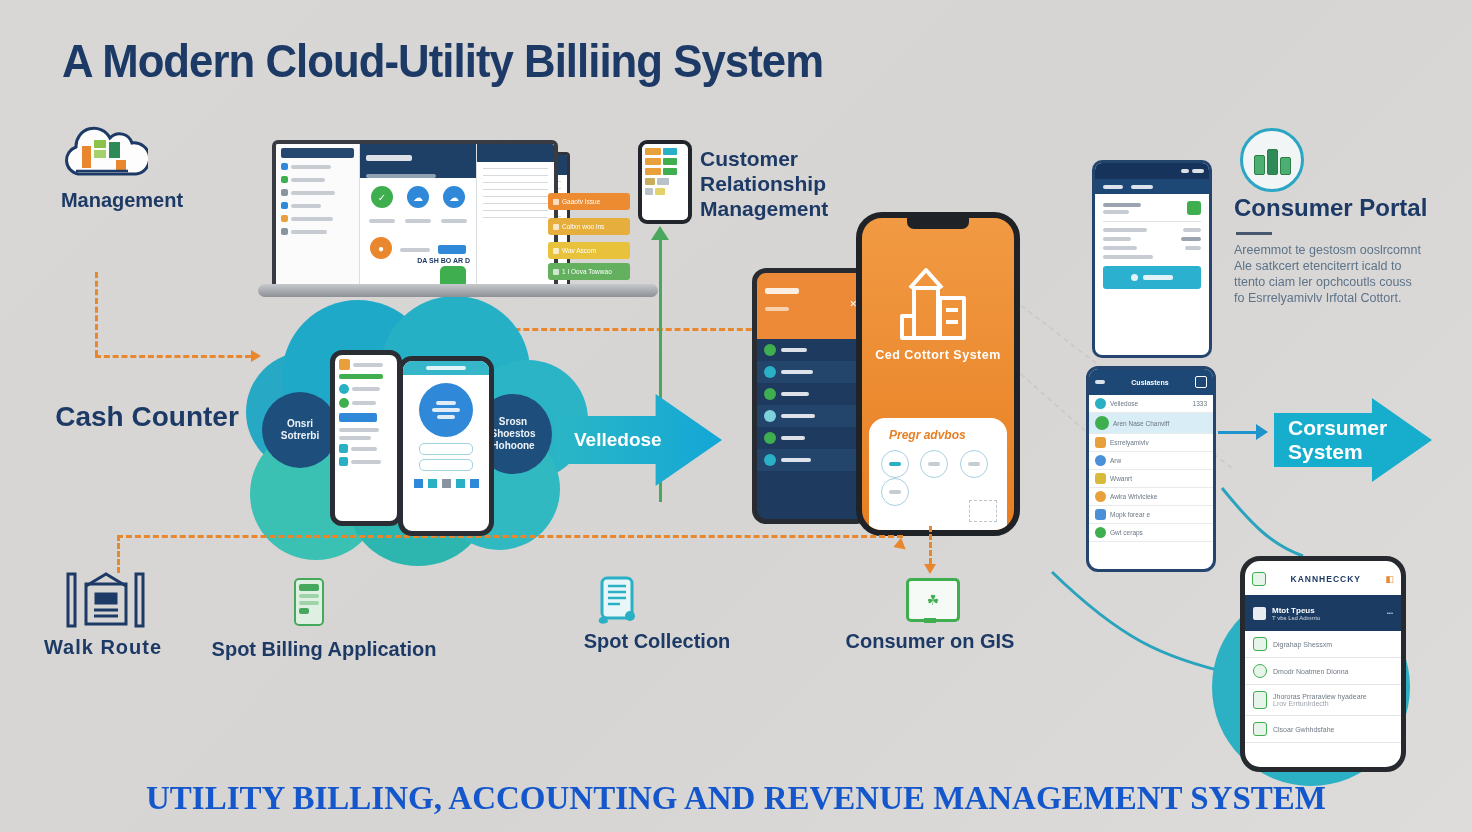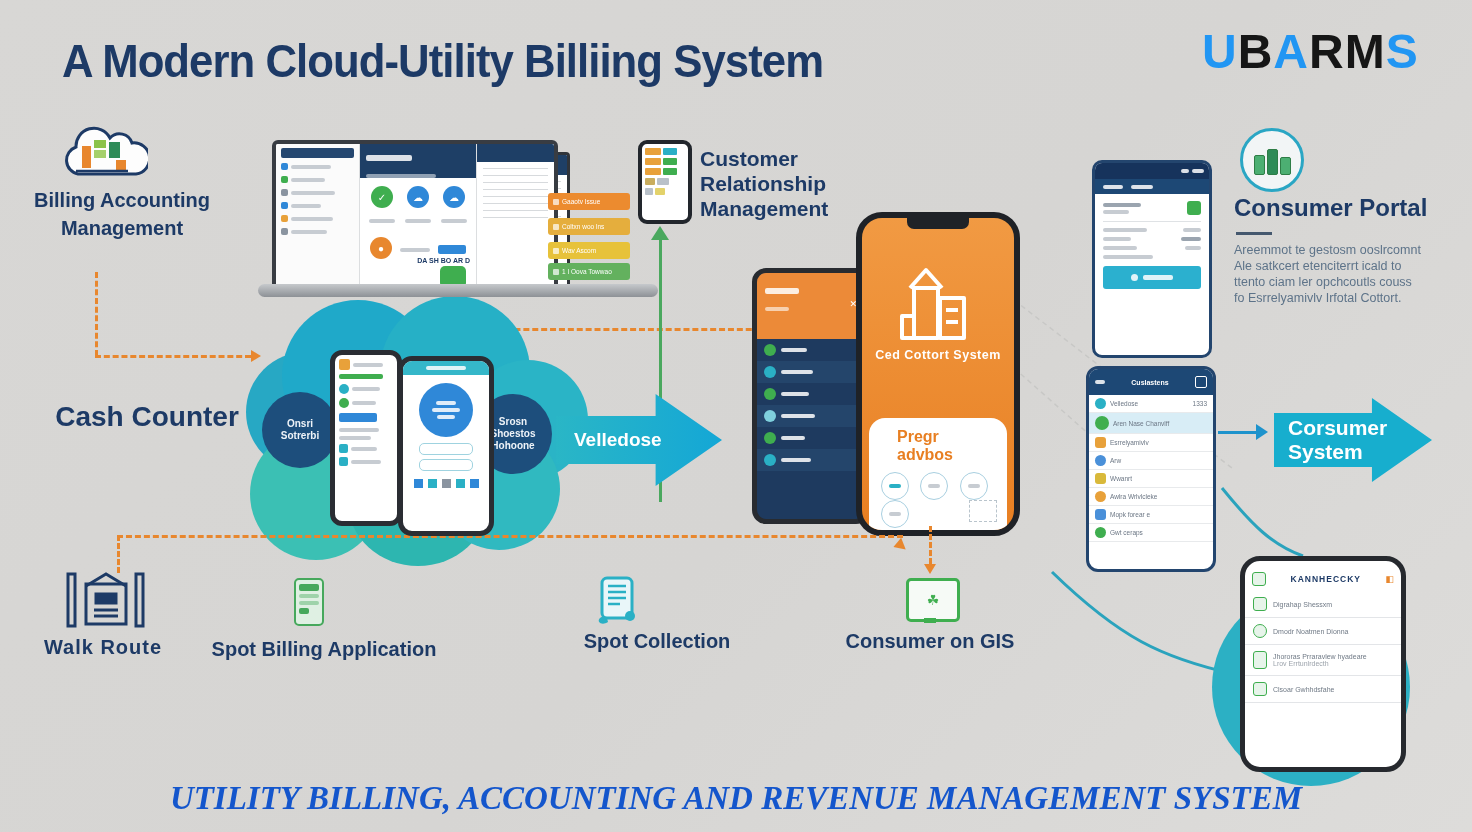--- a/index.html
+++ b/index.html
@@ -6,21 +6,21 @@
   #canvas{position:relative;width:1472px;height:832px;overflow:hidden;
     background:linear-gradient(135deg,#d8d7d5 0%,#d6d5d3 55%,#dddcda 100%);
     font-family:"Liberation Sans",sans-serif;}
   .abs{position:absolute;}
   
   .page-title{left:62px;top:34px;font-size:46px;font-weight:800;color:#1d3a66;
     letter-spacing:-1px;transform:scaleX(.95);transform-origin:left;white-space:nowrap;}
   .logo{left:1202px;top:24px;font-size:48px;font-weight:800;letter-spacing:1px;white-space:nowrap;}
   .logo .blue{color:#2196f3}.logo .black{color:#161616}
   .footer-banner{left:0;right:0;top:780px;text-align:center;
-    font-family:"Liberation Serif",serif;font-weight:700;font-size:33px;color:#1456cc;font-style:italic;}
+    font-family:"Liberation Serif",serif;font-weight:700;font-size:33px;color:#1456cc;}
   
   .bar{display:inline-block;background:#c7ccd2;border-radius:2px;height:4px;vertical-align:middle;}
   .bar.w{background:rgba(255,255,255,.85);}
   .bar.d{background:#9aa4af;}
   
   .cloudicon{left:56px;top:116px;width:92px;height:72px;}
   
   .lbl{font-weight:800;color:#1d3a66;text-align:center;}
   .billing-lbl{left:12px;top:186px;width:220px;font-size:20px;line-height:28px;}
   .cash-lbl{left:52px;top:404px;width:190px;font-size:28px;line-height:26px;text-align:center;}
@@ -98,21 +98,21 @@
   .crow:nth-child(odd){background:#24456b;}
   .cgrn{width:12px;height:12px;border-radius:50%;flex:none;}
   .cash-front{left:856px;top:212px;width:152px;height:312px;border:6px solid #1f2227;border-radius:26px;
     background:linear-gradient(180deg,#f19a43,#e87f22);z-index:3;overflow:hidden;}
   .notch{position:absolute;left:50%;top:0;transform:translateX(-50%);width:62px;height:11px;
     background:#1f2227;border-radius:0 0 7px 7px;}
   .cash-title{position:absolute;left:0;right:0;top:130px;text-align:center;color:#fff;
     font-size:12.5px;font-weight:700;letter-spacing:.5px;}
   .cash-card{position:absolute;left:7px;right:7px;bottom:0;height:112px;background:#fff;
     border-radius:16px 16px 0 0;padding:10px 12px;box-sizing:border-box;}
-  .cash-card h4{margin:0 16px 8px;color:#e87f22;font-size:16px;font-weight:700;}
+  .cash-card h4{margin:0 8px 8px;color:#e87f22;font-size:12px;font-weight:700;font-style:italic;}
   .ocirc{display:inline-flex;width:26px;height:26px;border:1.5px solid #a8cfe0;border-radius:50%;
     margin-right:7px;align-items:center;justify-content:center;}
   .dashsq{position:absolute;right:10px;bottom:8px;width:26px;height:20px;border:1px dashed #b9c4cc;}
   
   .portal-phone{left:1092px;top:160px;width:114px;height:192px;border:3px solid #23456e;
     border-radius:10px;background:#fff;z-index:2;overflow:hidden;}
   .pp-h1{height:16px;background:#16335c;display:flex;justify-content:flex-end;gap:3px;
     align-items:center;padding:0 5px;}
   .pp-h2{height:15px;background:#1d4875;display:flex;gap:8px;align-items:center;padding:0 8px;}
   .pp-body{padding:7px 8px;}
@@ -160,35 +160,31 @@
 <div id="canvas">
 
   <svg class="abs" style="left:0;top:0;z-index:1" width="1472" height="832">
     <path d="M1222,488 C1252,525 1272,545 1303,556" stroke="#2aa3bd" stroke-width="3" fill="none"></path>
     <path d="M1052,572 C1120,638 1162,658 1234,674" stroke="#2aa3bd" stroke-width="3" fill="none"></path>
     <path d="M1014,300 L1232,468" stroke="#c8c8c6" stroke-width="1.5" stroke-dasharray="5,4" fill="none"></path>
     <path d="M1014,368 L1186,520" stroke="#c8c8c6" stroke-width="1.5" stroke-dasharray="5,4" fill="none"></path>
   </svg>
 
   <div class="abs page-title">A Modern Cloud-Utility Billiing System</div>
-  <div class="abs logo">
-    <span class="blue">U</span><span class="black">B</span><span class="blue">A</span><span class="black">R</span><span class="black">M</span><span class="blue">S</span>
-  </div>
 
   <svg class="abs cloudicon" viewBox="0 0 92 72">
     <path d="M22,58 a14,14 0 0 1 -2,-27 a18,18 0 0 1 34,-9 a13,13 0 0 1 22,5 a12,12 0 0 1 4,31 z" fill="#fdfdfd" stroke="#1d3a66" stroke-width="3"></path>
     <rect x="26" y="30" width="9" height="22" fill="#e8872e"></rect>
     <rect x="38" y="24" width="12" height="8" fill="#8bc34a"></rect>
     <rect x="38" y="34" width="12" height="8" fill="#a5d06b"></rect>
     <rect x="53" y="26" width="11" height="16" fill="#2e8b57"></rect>
     <rect x="60" y="44" width="10" height="10" fill="#e8872e"></rect>
     <line x1="20" y1="55" x2="72" y2="55" stroke="#1d3a66" stroke-width="2.5"></line>
   </svg>
   <div class="abs lbl billing-lbl">
-    <div>Billing Accounting</div>
     <div>Management</div>
   </div>
 
   <div class="abs dash-v" style="left:95px;top:272px;height:84px"></div>
   <div class="abs dash-h" style="left:95px;top:355px;width:156px"></div>
   <div class="abs tri" style="left:251px;top:350px;border-top:6px solid transparent;border-bottom:6px solid transparent;border-left:10px solid #e8872e"></div>
   <div class="abs dash-h" style="left:470px;top:328px;width:344px"></div>
   <div class="abs tri" style="left:814px;top:323px;border-top:6px solid transparent;border-bottom:6px solid transparent;border-left:11px solid #5f9a3f"></div>
   <div class="abs dash-h" style="left:117px;top:535px;width:786px;z-index:6"></div>
   <div class="abs dash-v" style="left:117px;top:535px;height:38px"></div>
@@ -545,20 +541,28 @@
     </span>
   </div>
 
   <div class="abs teal-circle"></div>
   <div class="abs bottom-phone">
     <div class="bp-head">
       <span class="gsq"></span>
       <span class="bp-brand">KANNHECCKY</span>
       <span style="color:#e8872e;font-size:9px">◧</span>
     </div>
+    <div class="bp-banner">
+      <span style="width:13px;height:13px;background:#fff;border-radius:2px;opacity:.9"></span>
+      <span>
+        <span style="display:block;font-size:8px;font-weight:700">Mtot Tpeus</span>
+        <span style="display:block;font-size:6px;opacity:.8">T vbs Lsd Admrrio</span>
+      </span>
+      <span style="margin-left:auto;font-size:6px;opacity:.7">•••</span>
+    </div>
     <div class="bp-row">
         <span class="gsq"></span>
         <span>Digrahap Shessxm</span>
       </div>
     <div class="bp-row">
         <span class="gsq" style="border-radius:50%"></span>
         <span>Dmodr Noatmen Dionna</span>
       </div>
     <div class="bp-row">
         <span class="gsq" style="height:16px"></span>

